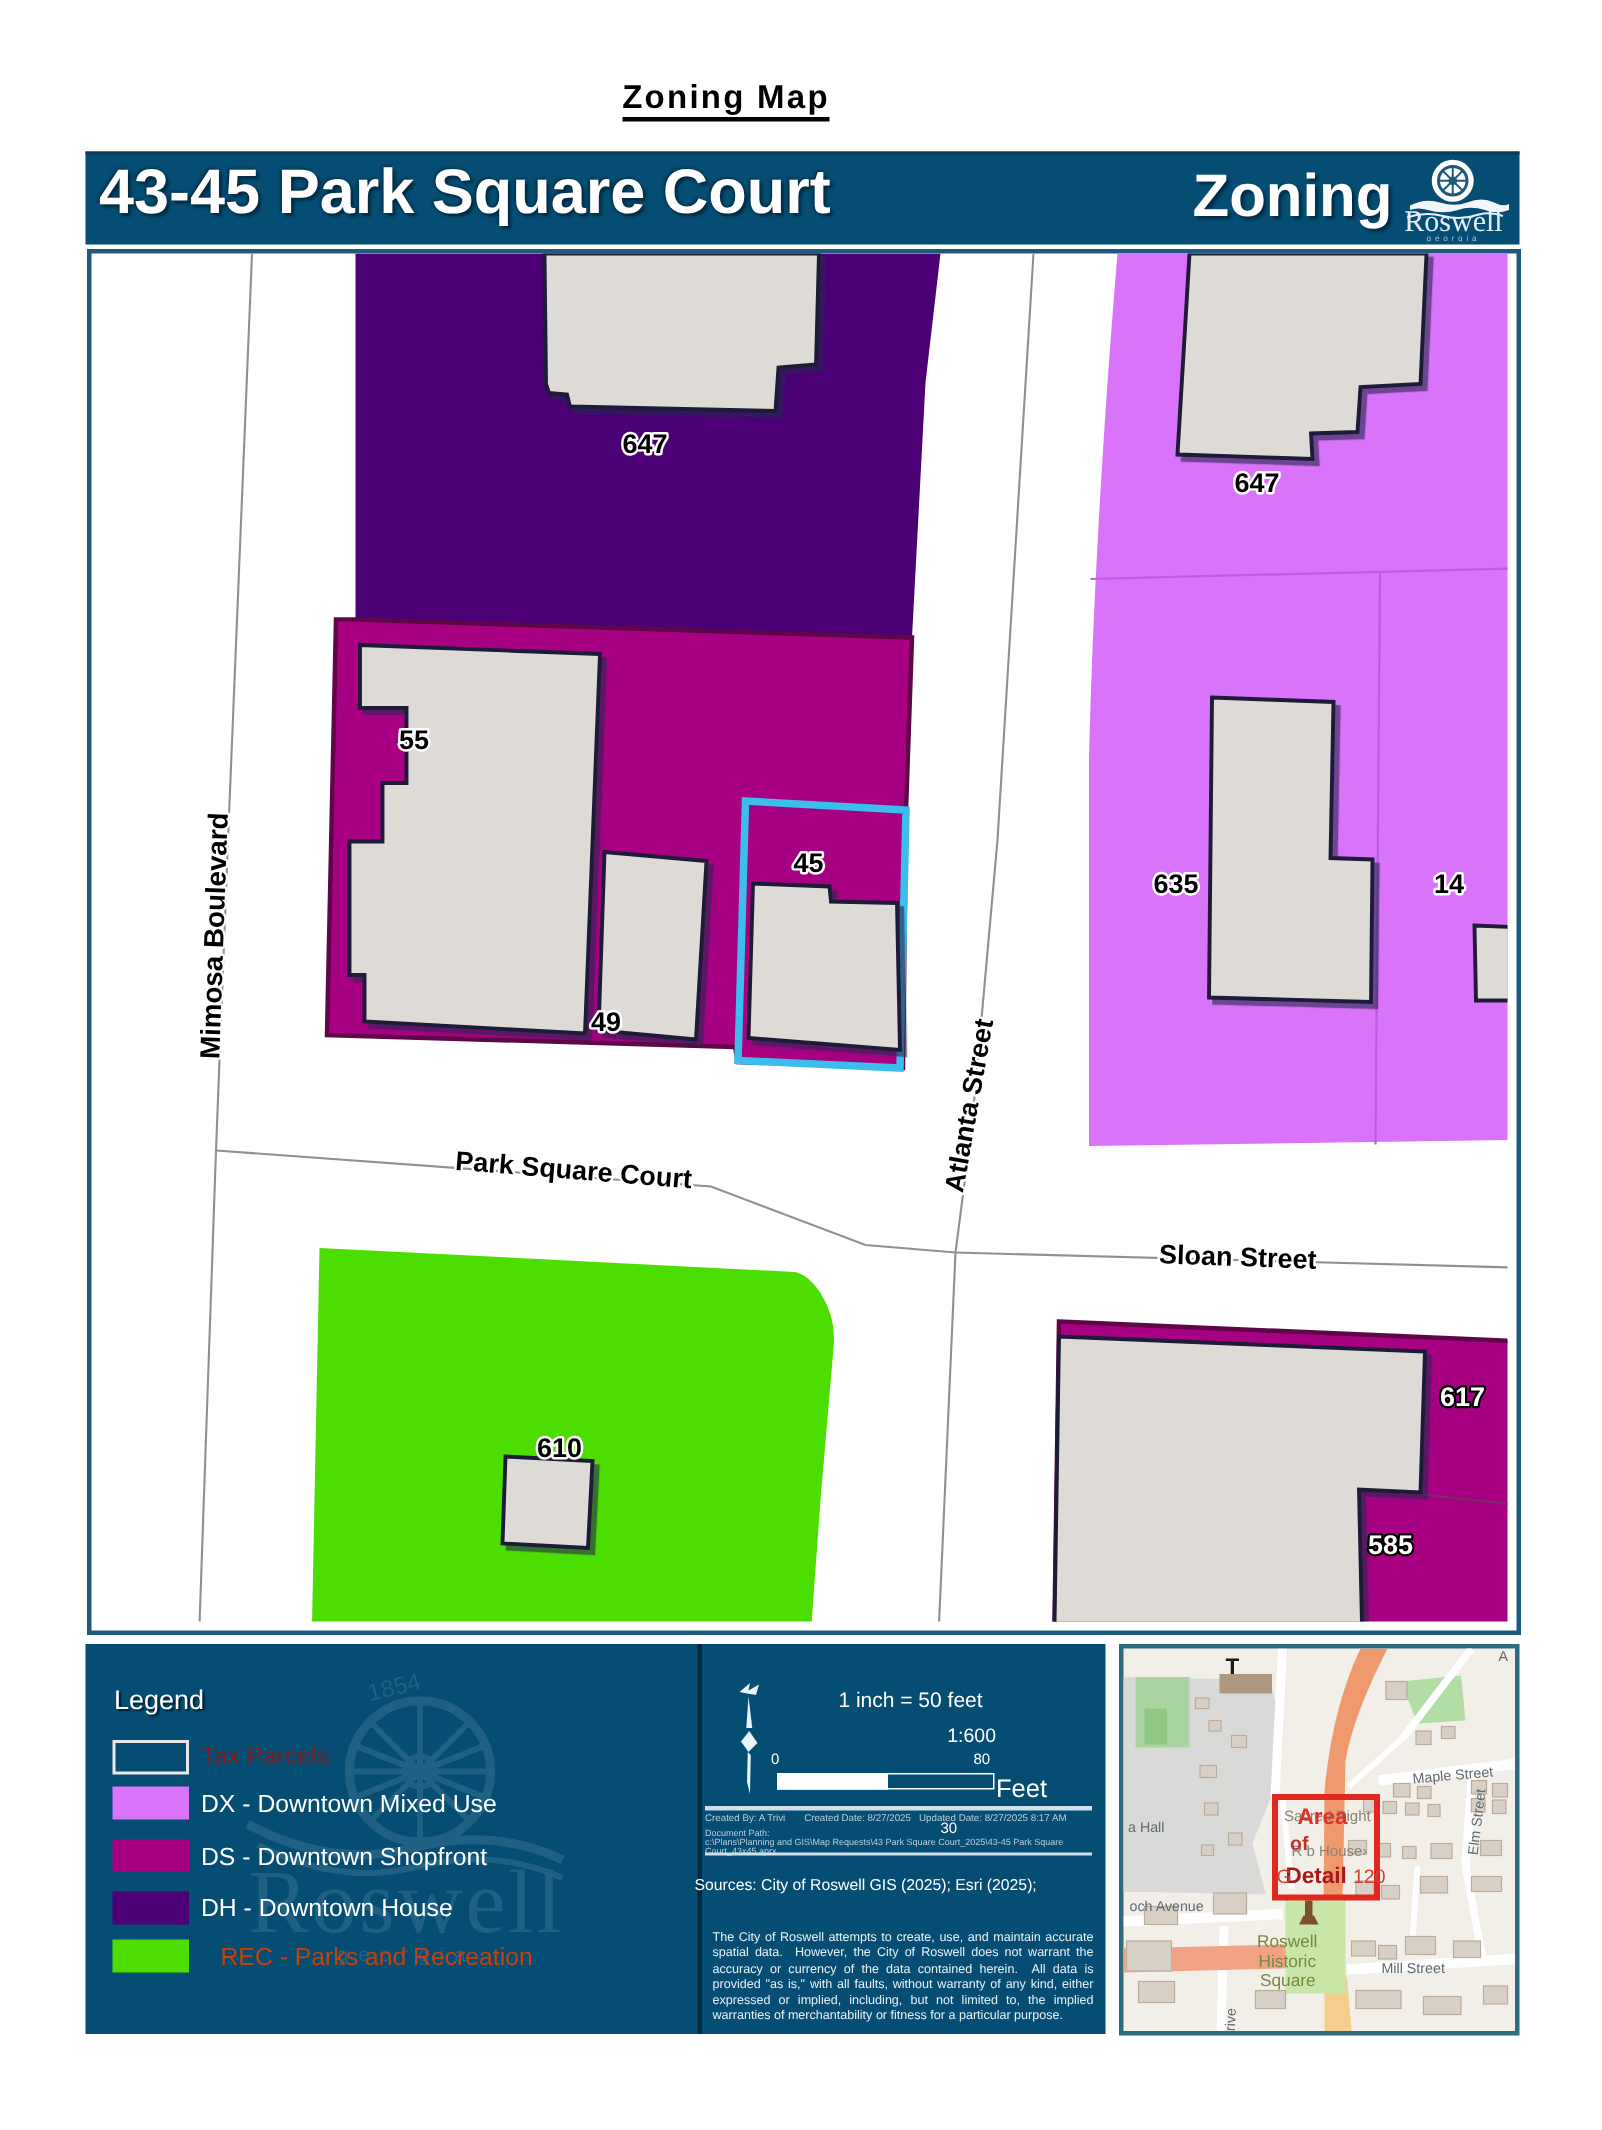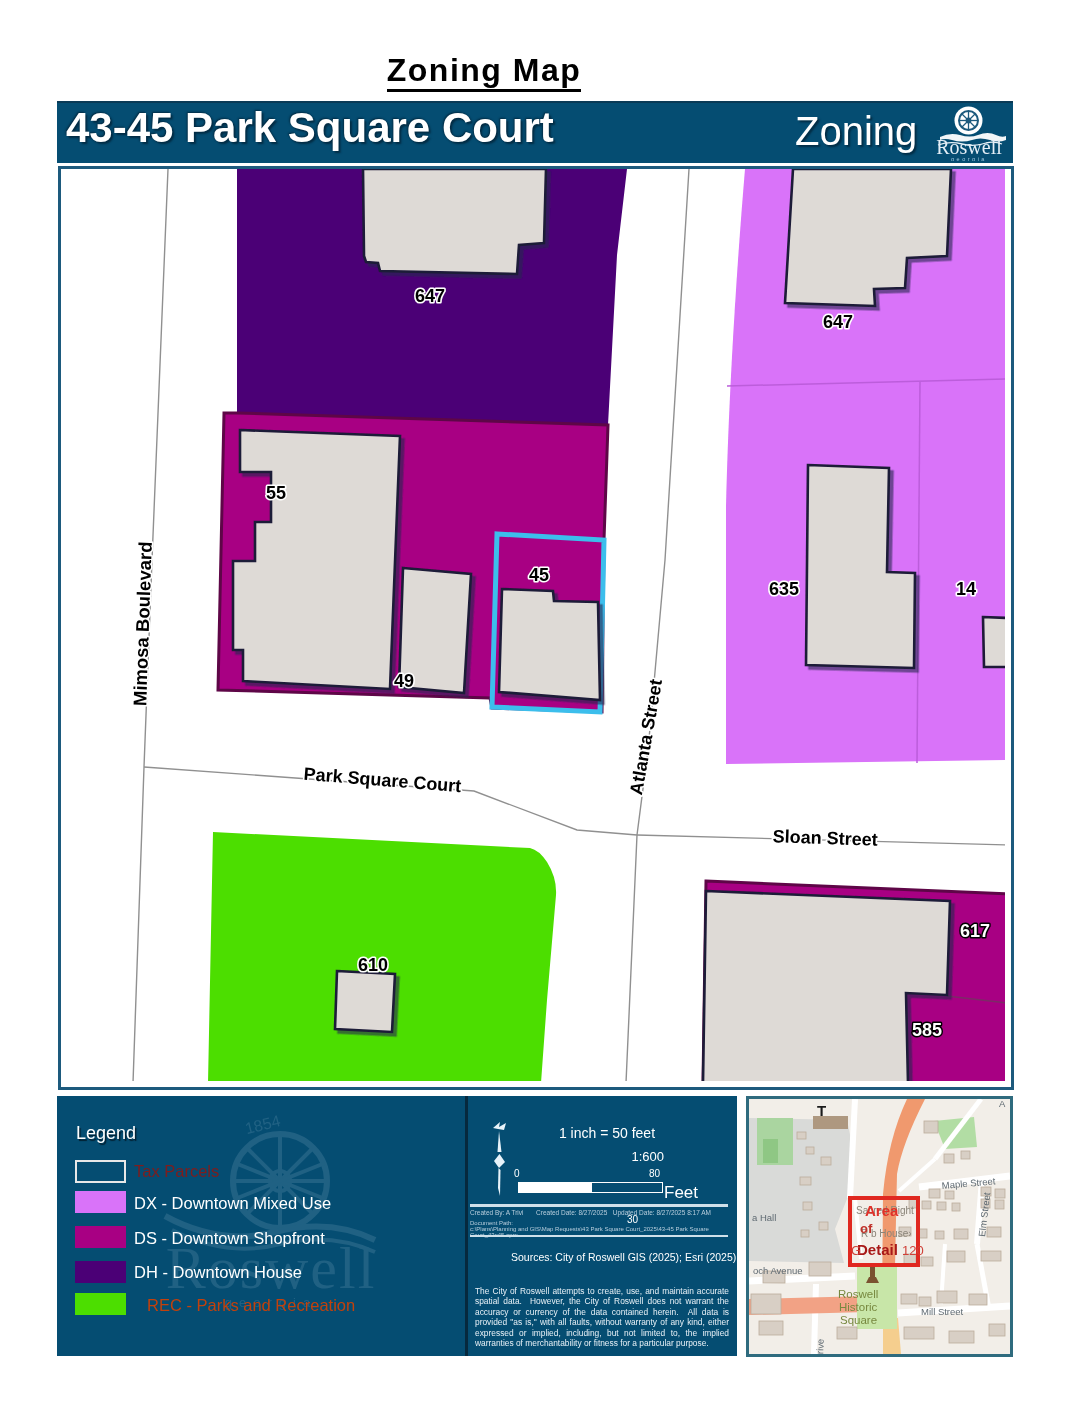--- a/index.html
+++ b/index.html
@@ -2,27 +2,27 @@
 <html><head><meta charset="utf-8">
 <style>
 html,body{margin:0;padding:0}
 body{width:1068px;height:1420px;background:#fff;font-family:"Liberation Sans",sans-serif;position:relative;overflow:hidden}
 .abs{position:absolute}
 .halo{paint-order:stroke;stroke:#fff;stroke-width:3.2px;stroke-linejoin:round;font-weight:bold;fill:#000}
 .halod{paint-order:stroke;stroke:#000;stroke-width:3px;stroke-linejoin:round;font-weight:bold;fill:#fff}
 </style></head>
 <body>
 
-<div class="abs" style="left:0;top:52px;width:968px;text-align:center;font-size:32px;font-weight:bold;letter-spacing:1.5px;color:#000;"><span style="border-bottom:3px solid #000;padding-bottom:1px;">Zoning Map</span></div>
+<div class="abs" style="left:0;top:52px;width:968px;text-align:center;font-size:22px;font-weight:bold;letter-spacing:1.5px;color:#000;"><span style="border-bottom:3px solid #000;padding-bottom:1px;">Zoning Map</span></div>
 
 <div class="abs" style="left:57px;top:101px;width:956px;height:60px;background:#054D72;border-top:2px solid #0a3a56;"></div>
 
 <div class="abs" style="left:66px;top:104px;font-size:42px;font-weight:bold;color:#fff;text-shadow:2px 2px 2px #032c44,-1px -1px 2px #032c44;">43-45 Park Square Court</div>
 
-<div class="abs" style="left:795px;top:109px;font-size:40px;font-weight:normal;color:#fff;text-shadow:2px 2px 2px #032c44;">Zoning</div>
+<div class="abs" style="left:795px;top:109px;font-size:40px;font-weight:bold;color:#fff;text-shadow:2px 2px 2px #032c44;">Zoning</div>
 
 <svg class="abs" style="left:930px;top:101px" width="82" height="60" viewBox="0 0 82 60">
   <circle cx="38.5" cy="19.5" r="14" fill="#fff"></circle>
   <g stroke="#1d5a7d" fill="none">
     <circle cx="38.5" cy="19.5" r="9.5" stroke-width="2"></circle>
     <circle cx="38.5" cy="19.5" r="2.2" stroke-width="1.4"></circle>
     <g stroke-width="1.3">
       <line x1="38.5" y1="10" x2="38.5" y2="29"></line>
         <line x1="29" y1="19.5" x2="48" y2="19.5"></line>
       <line x1="32" y1="13" x2="45" y2="26"></line>
@@ -186,21 +186,21 @@
 <div class="abs" style="left:664px;top:1183px;font-size:17px;color:#fff;">Feet</div>
 
 <div class="abs" style="left:470px;top:1204px;width:258px;height:3px;background:#cfe0ea;"></div>
 
 <div class="abs" style="left:470px;top:1209px;width:258px;font-size:6.5px;color:#b8cedd;">Created By:  A Trivi&nbsp;&nbsp;&nbsp;&nbsp;&nbsp;&nbsp;&nbsp;Created Date:  8/27/2025&nbsp;&nbsp;&nbsp;Updated Date: 8/27/2025 8:17 AM</div>
 
 <div class="abs" style="left:470px;top:1220px;width:258px;font-size:6px;color:#b8cedd;">Document Path:<br>c:\Plans\Planning and GIS\Map Requests\43 Park Square Court_2025\43-45 Park Square Court_43x45.aprx</div>
 
 <div class="abs" style="left:470px;top:1235px;width:258px;height:2px;background:#cfe0ea;"></div>
 
-<div class="abs" style="left:463px;top:1251px;width:260px;font-size:10.5px;color:#fff;margin-left:48px;">Sources: City of Roswell GIS (2025); Esri (2025);</div>
+<div class="abs" style="left:463px;top:1251px;width:260px;font-size:10.5px;color:#fff;">Sources: City of Roswell GIS (2025); Esri (2025);</div>
 
 <div class="abs" style="left:475px;top:1286px;width:254px;font-size:8.4px;line-height:10.4px;color:#e8f1f7;text-align:justify;">The City of Roswell attempts to create, use, and maintain accurate spatial data.&nbsp; However, the City of Roswell does not warrant the accuracy or currency of the data contained herein.&nbsp; All data is provided "as is," with all faults, without warranty of any kind, either expressed or implied, including, but not limited to, the implied warranties of merchantability or fitness for a particular purpose.</div>
 
 <svg class="abs" style="left:746px;top:1096px;border:3px solid #2f6b7e;background:#F2EEE8" width="261" height="255" viewBox="0 0 261 255">
 
   <path d="M0 19 L98 21 L106 60 L98 100 L86 130 L95 164 L0 162 Z" fill="#D9DAD8"></path>
   <rect x="0" y="24" width="70" height="138" fill="#D9DAD8"></rect>
 
   <rect x="8" y="19" width="36" height="47" fill="#AAD5A0"></rect>
   <rect x="14" y="40" width="15" height="24" fill="#8FC784"></rect>

